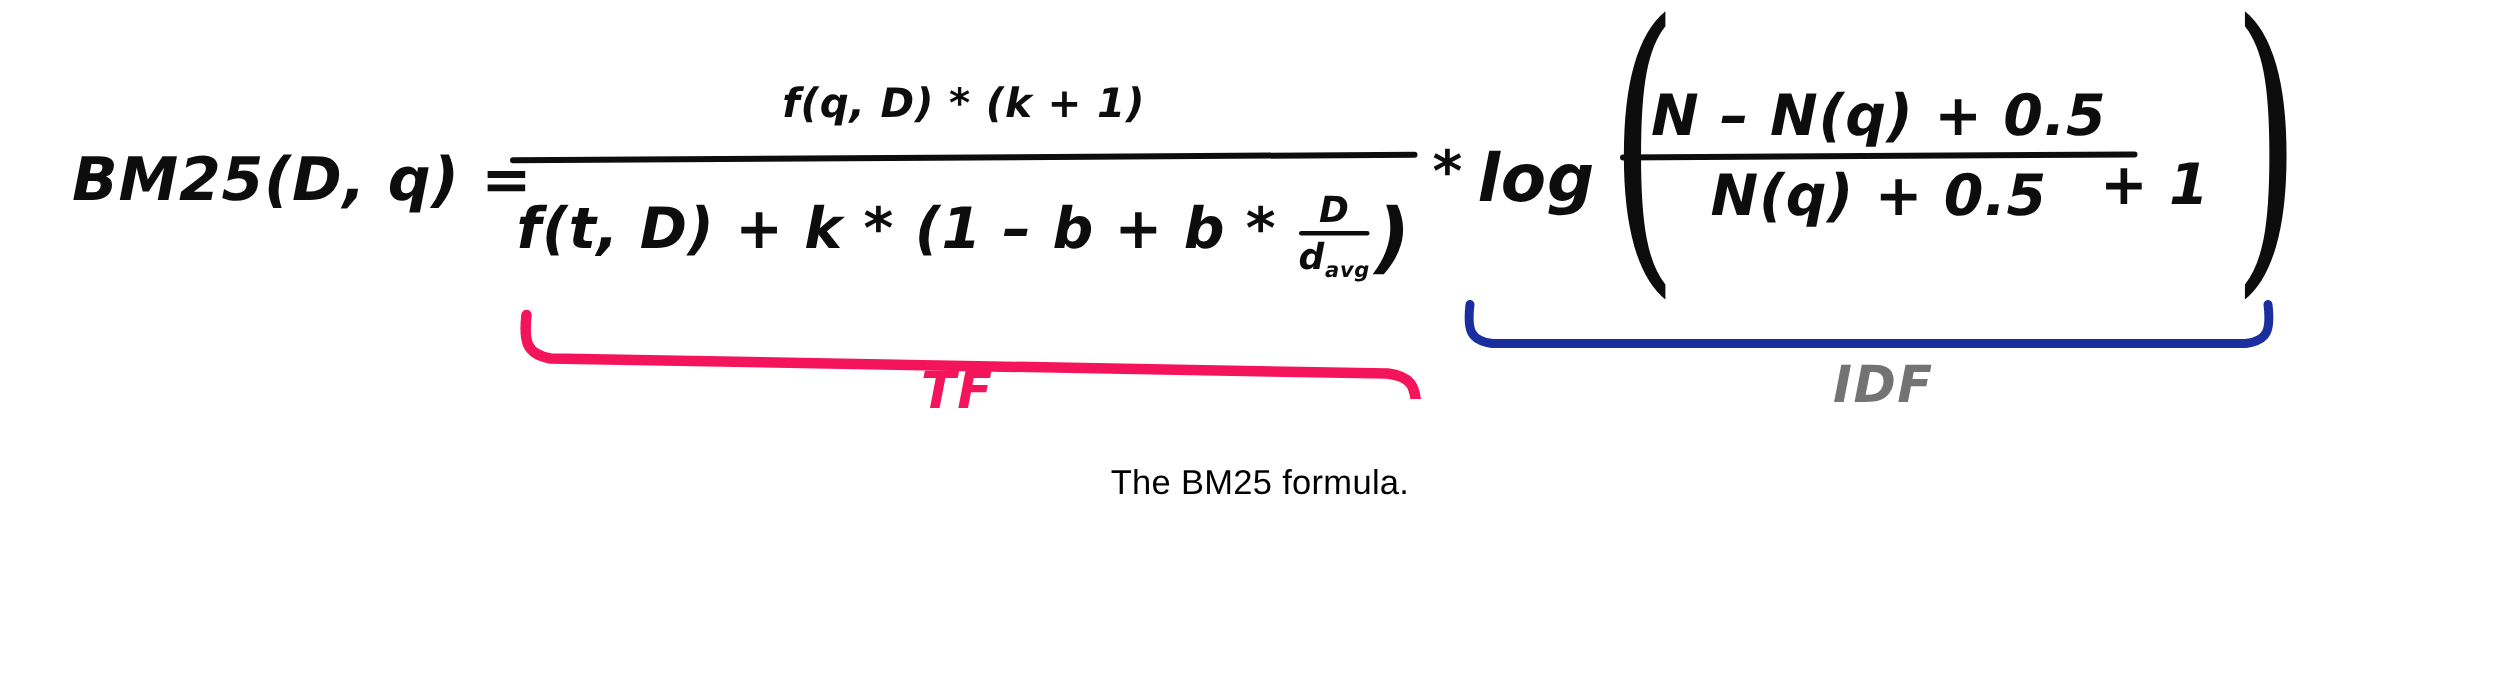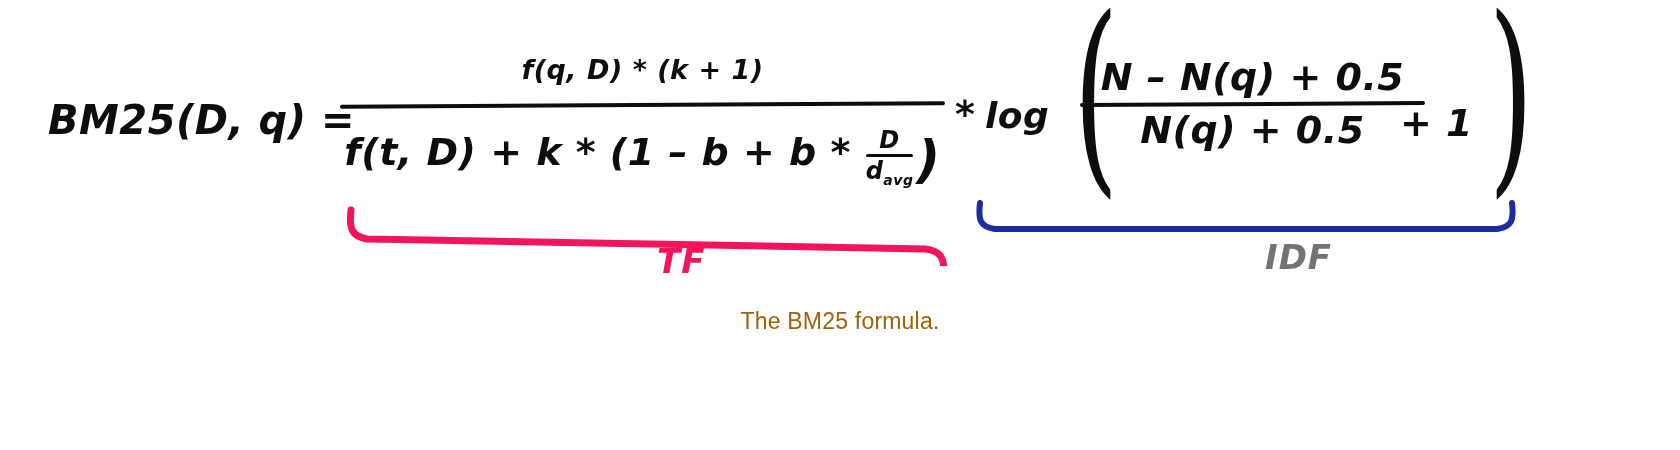--- a/index.html
+++ b/index.html
@@ -117,21 +117,21 @@
     top: 95px;
     font-size: 38px;
     line-height: 1;
   }
 
   
   #log-label {
     position: absolute;
     left: 985px;
     top: 98px;
-    font-size: 36px;
+    font-size: 44px;
     line-height: 1;
   }
   .big-paren {
     position: absolute;
     font-family: "DejaVu Serif", serif;
     font-weight: 400;
     color: #0d0d0d;
     font-size: 210px;
     line-height: 0.62;
     transform: scaleX(0.55);
@@ -172,35 +172,34 @@
   #idf-brace { left: 975px;  top: 200px; }
 
   .annot-label {
     position: absolute;
     font-family: "DejaVu Sans", sans-serif;
     font-style: italic;
     font-weight: 700;
     font-size: 34px;
     line-height: 1;
     letter-spacing: 1px;
-    margin-left: 43px;
   }
   #tf-label  { left: 614px;  top: 244px; color: #F4145B; }
   #idf-label { left: 1222px; top: 240px; color: #737373; }
 
   
   #caption {
     position: absolute;
     left: 0;
     top: 308px;
     width: 1680px;
     text-align: center;
     font-family: "Liberation Sans", sans-serif;
     font-size: 23px;
-    color: #a16207;
+    color: #000000;
     letter-spacing: 0.2px;
   }
 </style>
 </head>
 <body>
 
 <div id="formula-stage">
 
   <div id="lhs" class="hand">BM25(D, q) =</div>
 

